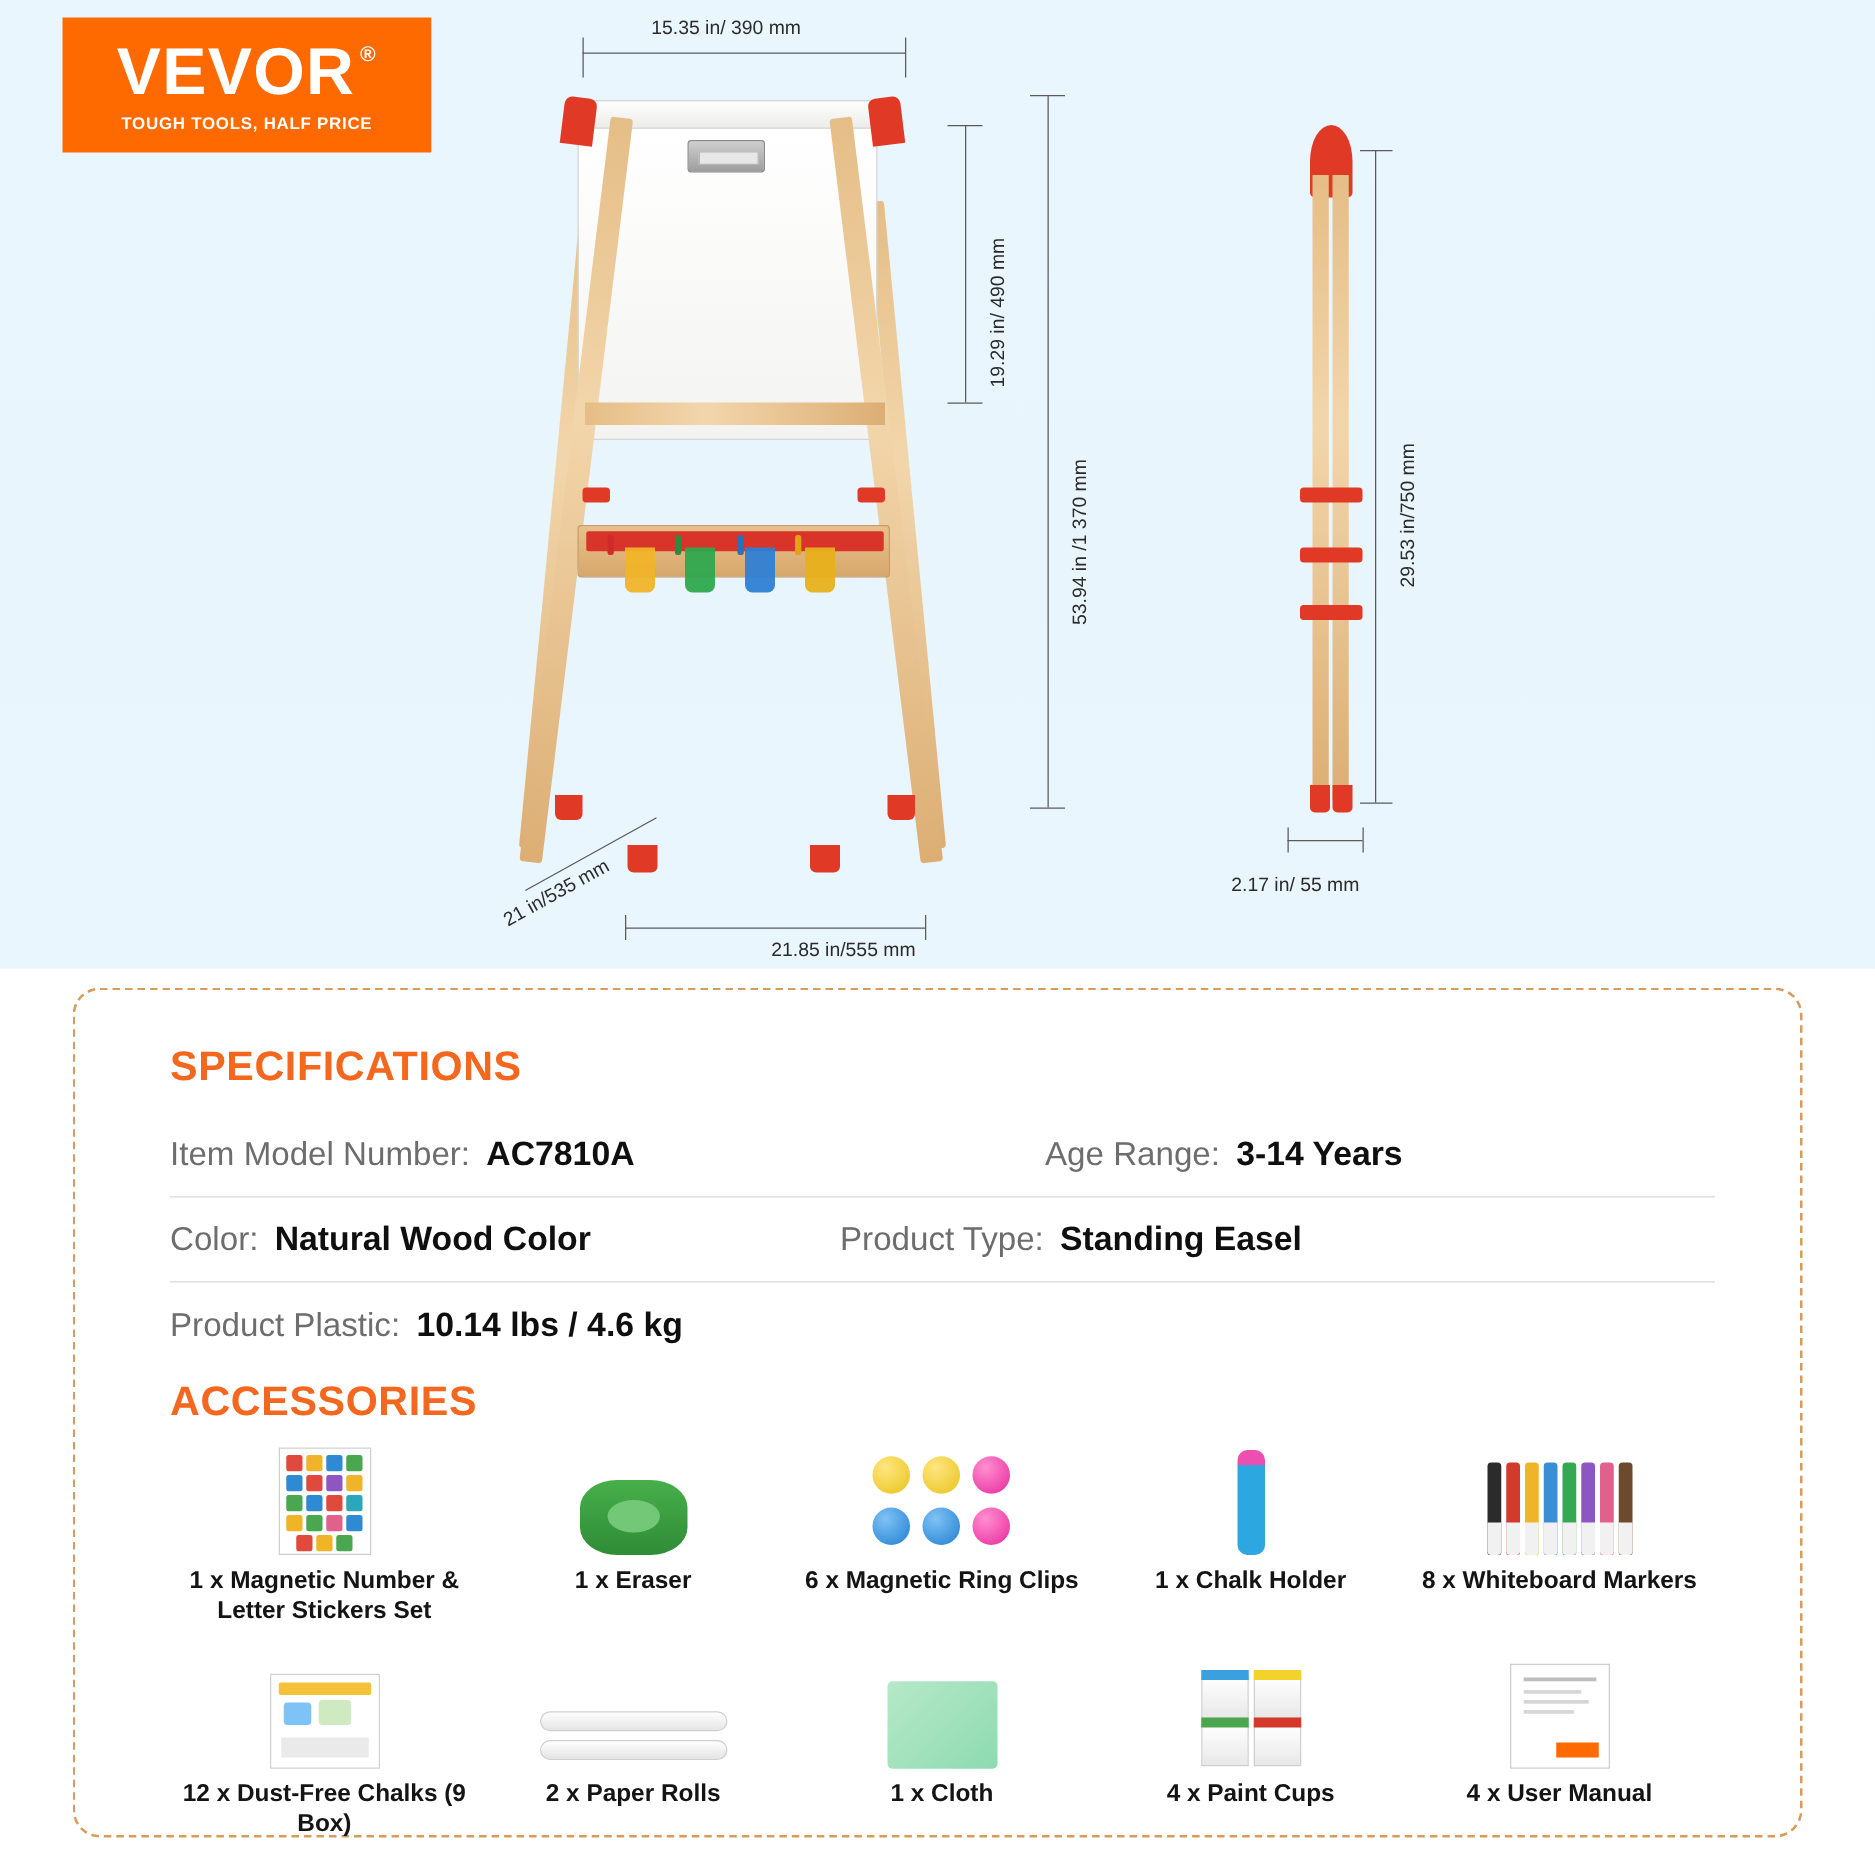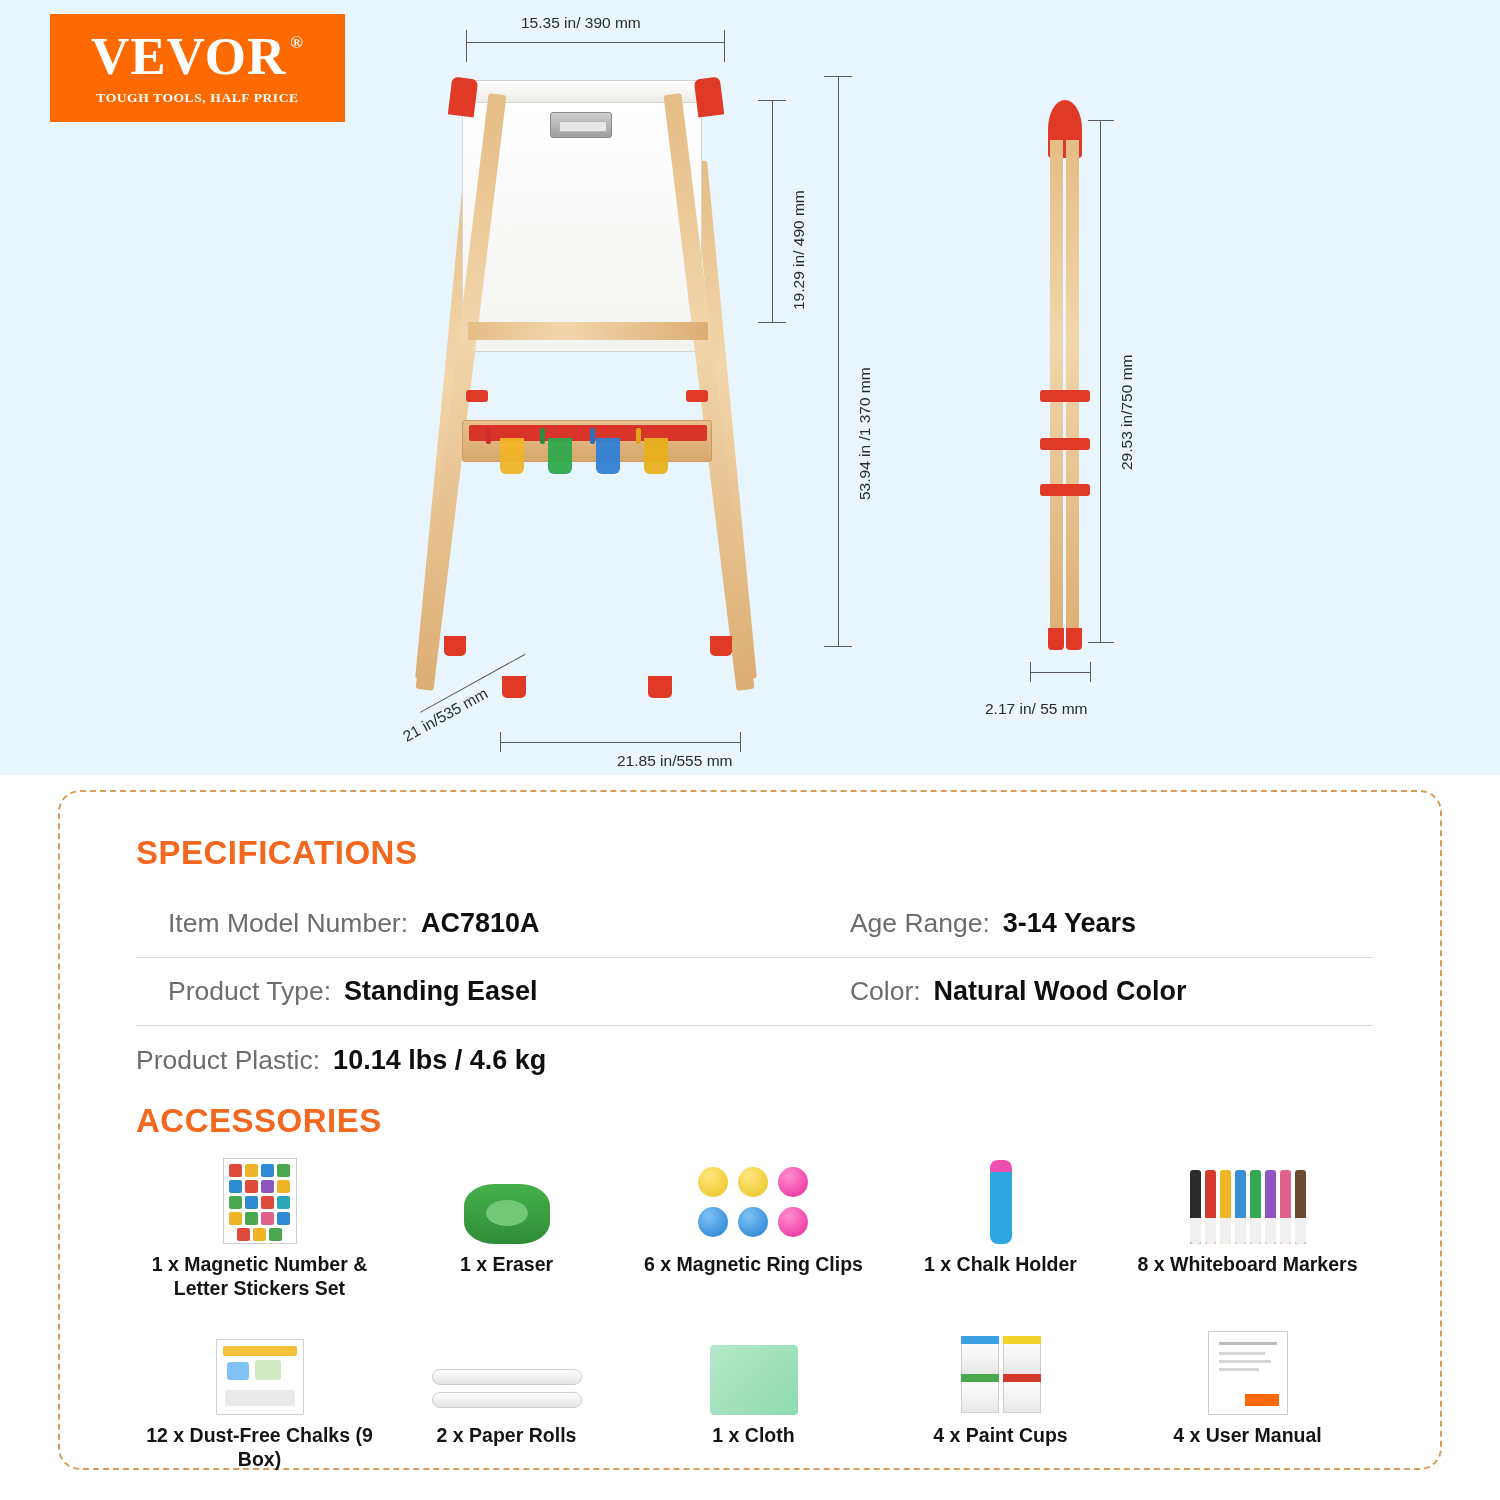--- a/index.html
+++ b/index.html
@@ -12,21 +12,21 @@
     overflow:hidden;
   }
   
   #top-area {
     position:absolute; left:0; top:0; width:1500px; height:775px;
     background:linear-gradient(180deg,#eaf6fd 0%, #e8f5fc 60%, #eaf6fd 100%);
   }
   #logo {
     position:absolute; left:50px; top:14px; width:295px; height:108px;
     background:#ff6a00; color:#fff;
-    display:flex; flex-direction:column; justify-content:center; align-items:center;font-family:Liberation Serif, serif;
+    display:flex; flex-direction:column; justify-content:center; align-items:center;
   }
   #logo .word {
     font-size:53px; font-weight:bold; letter-spacing:1px; line-height:1;
     display:flex; align-items:flex-start;
   }
   #logo .reg { font-size:17px; margin-left:4px; margin-top:4px; }
   #logo .tag { font-size:13.5px; letter-spacing:0.6px; margin-top:7px; font-weight:bold;}
 
   
   .wood { background:linear-gradient(90deg,#e5bd86,#f2d6ab 40%,#dcae74); }
@@ -90,21 +90,21 @@
     border:2px dashed #d79b5a; border-radius:22px; background:#ffffff;
   }
   .sec-title {
     color:#f3671f; font-size:33px; font-weight:bold; letter-spacing:0.5px;
   }
   #spec-title { position:absolute; left:76px; top:42px; }
   #spec-table { position:absolute; left:76px; top:98px; width:1236px; }
   .spec-row { display:flex; border-bottom:1px solid #d9d9d9; height:68px; align-items:center; }
   .spec-row:last-child { border-bottom:none; }
   .spec-cell { display:flex; align-items:baseline; }
-  .spec-cell.left { width:700px;margin-left:32px; }
+  .spec-cell.left { width:700px; }
   .spec-cell.right { width:536px; }
   .spec-key { color:#6d6d6d; font-size:26.5px; font-weight:normal; }
   .spec-val { color:#0f0f0f; font-size:27px; font-weight:bold; margin-left:13px; }
 
   #acc-title { position:absolute; left:76px; top:310px; }
   #acc-grid {
     position:absolute; left:76px; top:360px; width:1236px;
   }
   .acc-row { display:flex; }
   .acc-item { width:247px; display:flex; flex-direction:column; align-items:center; }
@@ -235,27 +235,27 @@
         <span class="spec-key">Item Model Number:</span>
         <span class="spec-val">AC7810A</span>
       </div>
       <div class="spec-cell right">
         <span class="spec-key">Age Range:</span>
         <span class="spec-val">3-14 Years</span>
       </div>
     </div>
 
     <div class="spec-row">
+      <div class="spec-cell right">
+        <span class="spec-key">Color:</span>
+        <span class="spec-val">Natural Wood Color</span>
+      </div>
       <div class="spec-cell left">
         <span class="spec-key">Product Type:</span>
         <span class="spec-val">Standing Easel</span>
-      </div>
-      <div class="spec-cell right">
-        <span class="spec-key">Color:</span>
-        <span class="spec-val">Natural Wood Color</span>
       </div>
     </div>
 
     <div class="spec-row">
       <div class="spec-cell right">
         <span class="spec-key">Product Plastic:</span>
         <span class="spec-val">10.14 lbs / 4.6 kg</span>
       </div>
     </div>
   </div>

